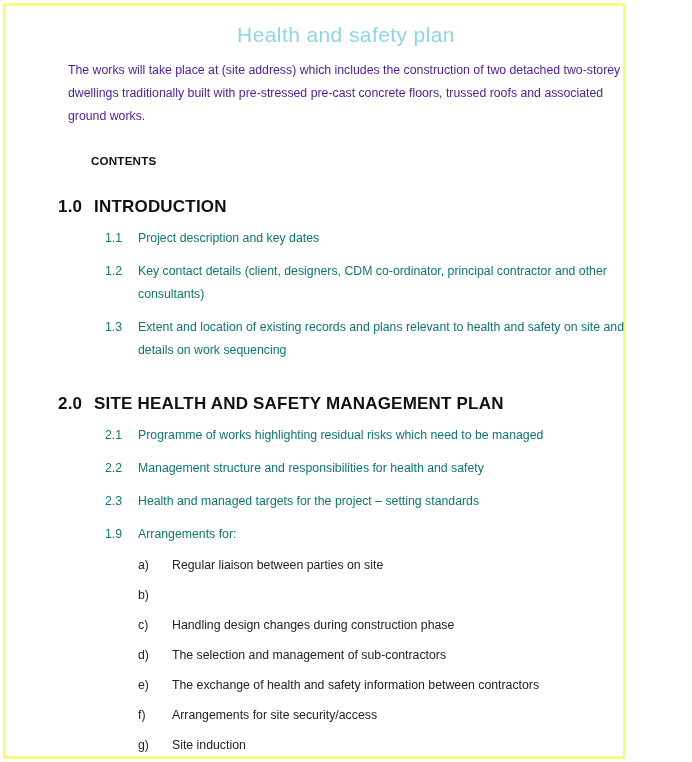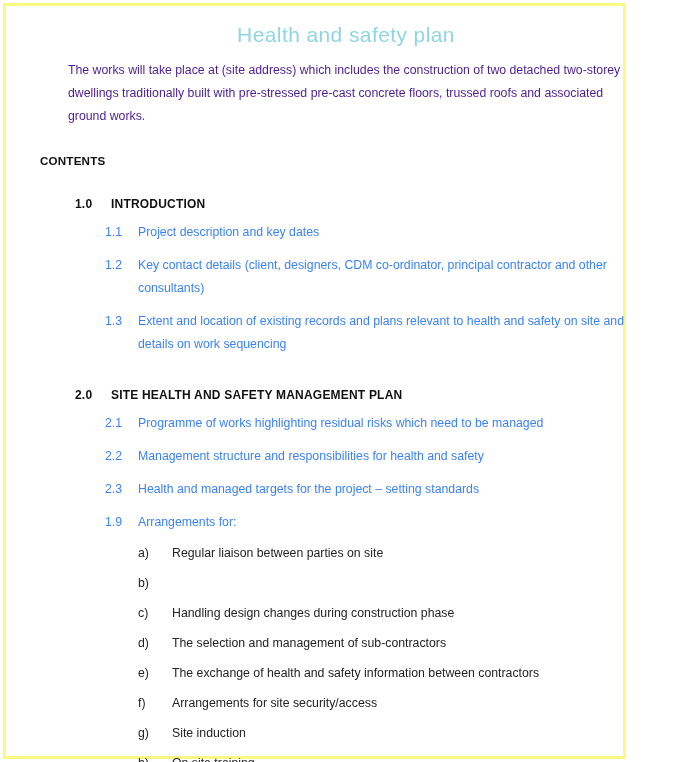--- a/index.html
+++ b/index.html
@@ -52,35 +52,35 @@
     margin: 0;
     padding: 12px 52px 0 68px;
     color: #4c1d95;
     font-size: 12.3px;
     line-height: 23px;
     text-align: left;
   }
 
   .contents-heading {
     margin: 0;
-    padding: 26px 0 0 40px;
+    padding: 26px 0 0 91px;
     font-size: 11.6px;
     font-weight: bold;
     letter-spacing: 0.2px;
     color: #111111;
   }
 
   .section {
     margin: 0;
     padding: 0;
   }
   .section-head {
     display: flex;
-    padding-left: 75px;
-    font-size: 12px;
+    padding-left: 58px;
+    font-size: 17px;
     font-weight: bold;
     letter-spacing: 0.2px;
     color: #111111;
   }
   .section-1 { padding-top: 30px; }
   .section-2 { padding-top: 32px; }
   .section-head .num {
     width: 36px;
     flex: 0 0 36px;
   }
@@ -89,21 +89,21 @@
   .sub-list {
     list-style: none;
     margin: 0;
     padding: 0;
   }
   .sub-item {
     display: flex;
     padding-left: 105px;
     padding-top: 10px;
     font-size: 12.3px;
-    color: #3b82f6;
+    color: #0f766e;
     line-height: 23px;
   }
   .sub-item .num {
     width: 33px;
     flex: 0 0 33px;
   }
   .sub-item .txt {
     flex: 1 1 auto;
     padding-right: 40px;
   }

